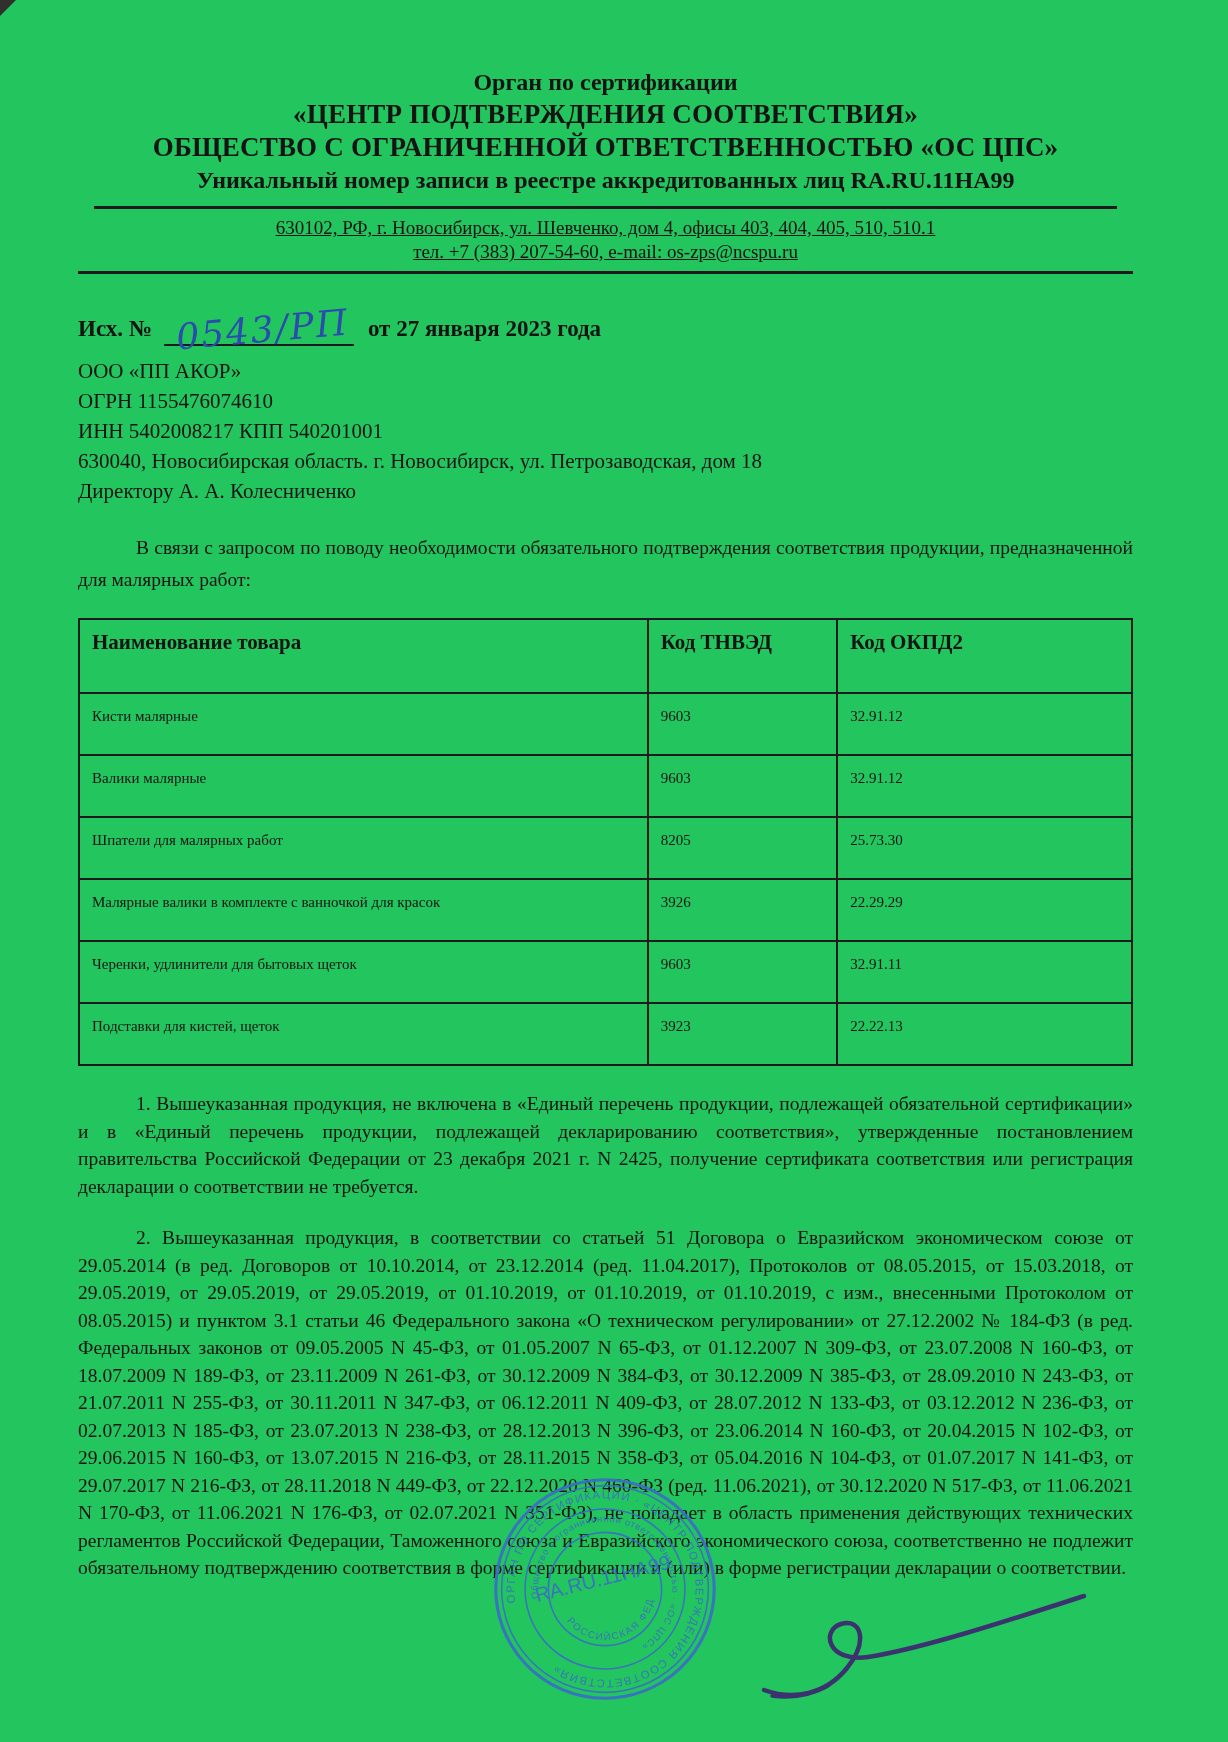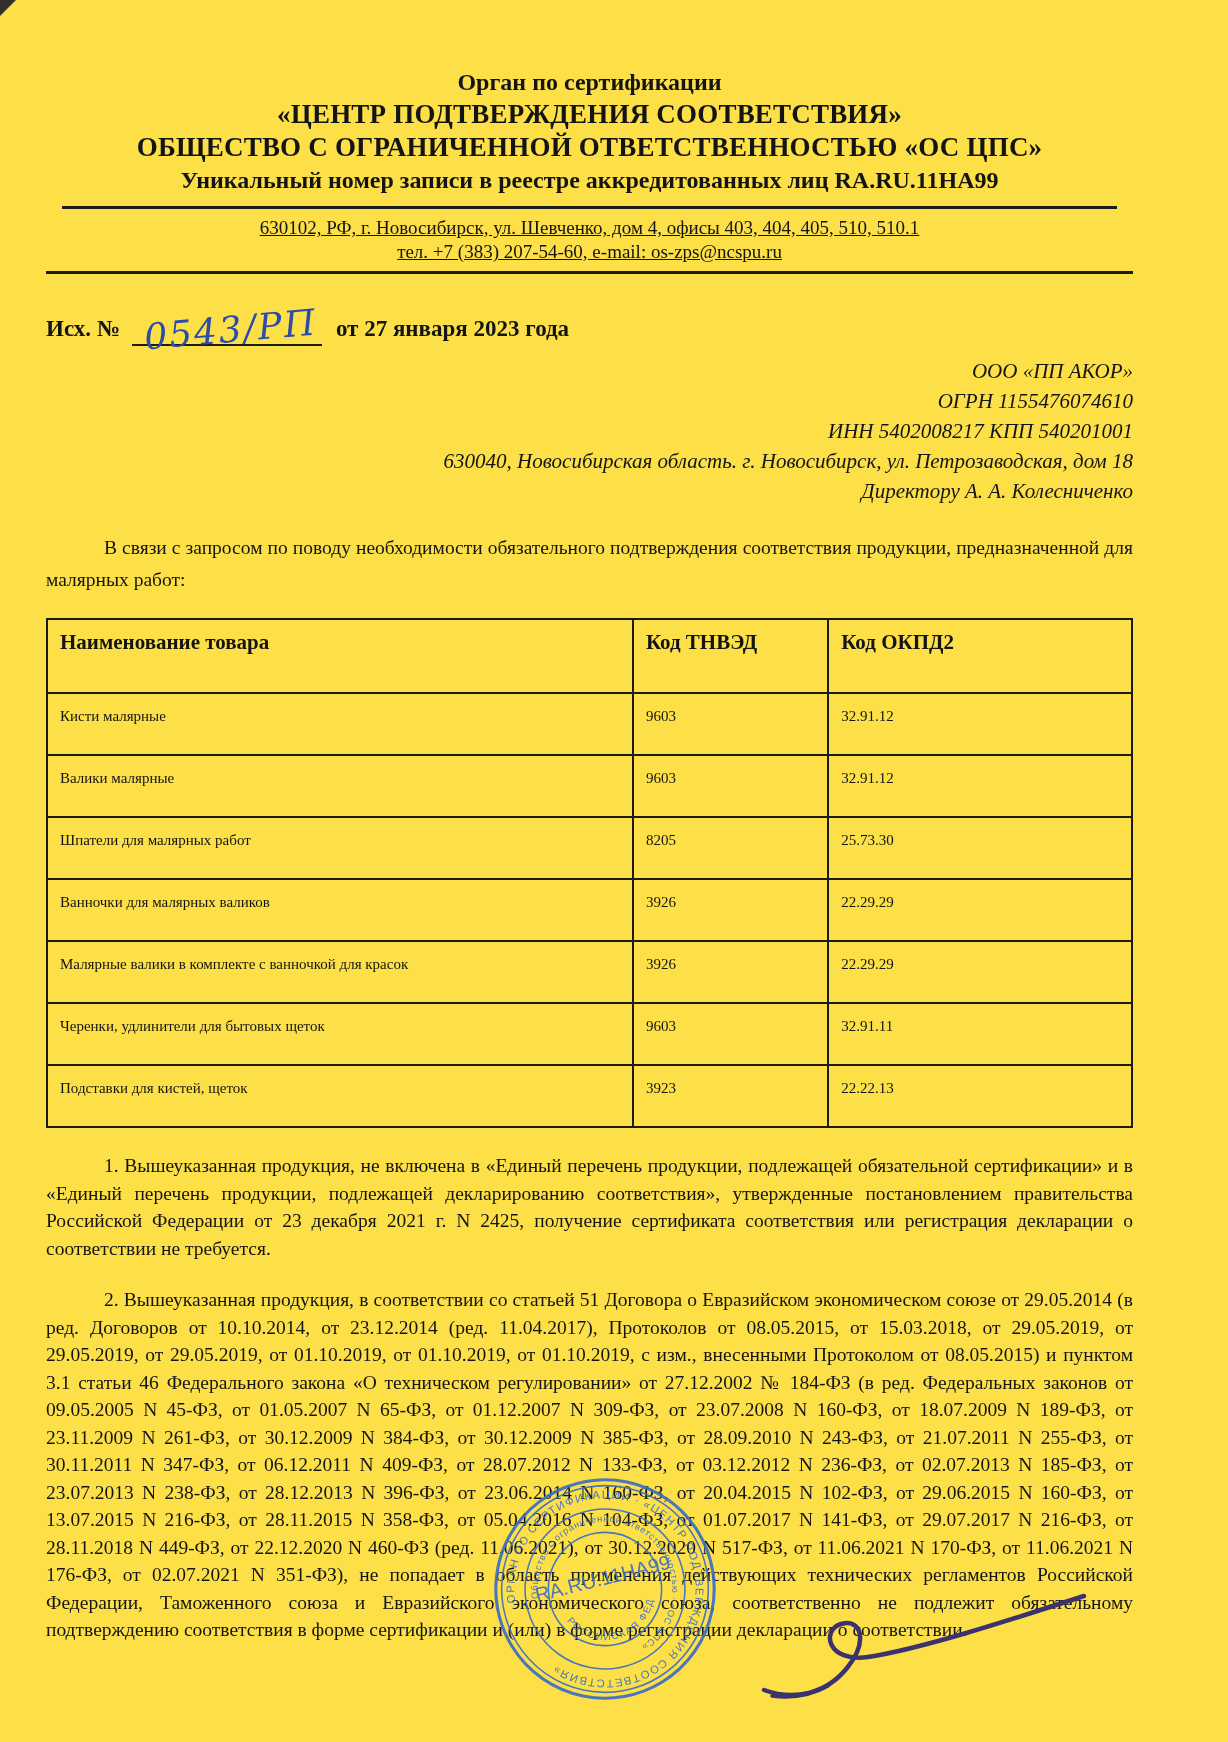--- a/index.html
+++ b/index.html
@@ -1,24 +1,24 @@
 <!DOCTYPE html>
 <html><head>
 <meta charset="utf-8">
 <style>
   html,body{margin:0;padding:0;background:#e9e9e9;}
   .page{
     position:relative;
     width:1228px;height:1742px;
     margin:0 auto;
-    background:#fde047;
+    background:#22c55e;
     font-family:"Liberation Serif", serif;
     color:#141414;
     box-sizing:border-box;
-    padding:66px 95px 0 46px;
+    padding:66px 95px 0 78px;
     overflow:hidden;
   }
   .corner-artifact{
     position:absolute;top:0;left:0;width:0;height:0;
     border-top:16px solid #30302e;border-right:16px solid transparent;
   }
   .doc-header{text-align:center;font-weight:700;}
   .doc-header .h1{font-size:24px;line-height:32px;}
   .doc-header .h2{font-size:27px;line-height:33px;letter-spacing:.2px;}
   .doc-header .h3{font-size:24px;line-height:33px;}
@@ -34,21 +34,21 @@
   }
   .handwritten{
     position:absolute;left:12px;bottom:-6px;
     font-family:"DejaVu Serif", serif;
     font-style:italic;font-weight:400;
     font-size:36px;color:#2b4bad;
     letter-spacing:2px;white-space:nowrap;
     transform:rotate(-5deg);
   }
   .ref-date{white-space:nowrap;}
-  .recipient{margin-top:10px;text-align:right;font-style:italic;font-size:21px;line-height:30px;}
+  .recipient{margin-top:10px;text-align:left;font-size:21px;line-height:30px;}
   .body-text{
     margin:0;font-size:19.5px;line-height:27.5px;
     text-align:justify;text-indent:58px;
   }
   .intro{margin-top:26px;line-height:32px;}
   .goods-table{
     width:100%;margin-top:22px;border-collapse:collapse;
     table-layout:fixed;
   }
   .goods-table th,.goods-table td{
@@ -138,25 +138,20 @@
       </tr>
       <tr>
         <td>Валики малярные</td>
         <td>9603</td>
         <td>32.91.12</td>
       </tr>
       <tr>
         <td>Шпатели для малярных работ</td>
         <td>8205</td>
         <td>25.73.30</td>
-      </tr>
-      <tr>
-        <td>Ванночки для малярных валиков</td>
-        <td>3926</td>
-        <td>22.29.29</td>
       </tr>
       <tr>
         <td>Малярные валики в комплекте с ванночкой для красок</td>
         <td>3926</td>
         <td>22.29.29</td>
       </tr>
       <tr>
         <td>Черенки, удлинители для бытовых щеток</td>
         <td>9603</td>
         <td>32.91.11</td>

